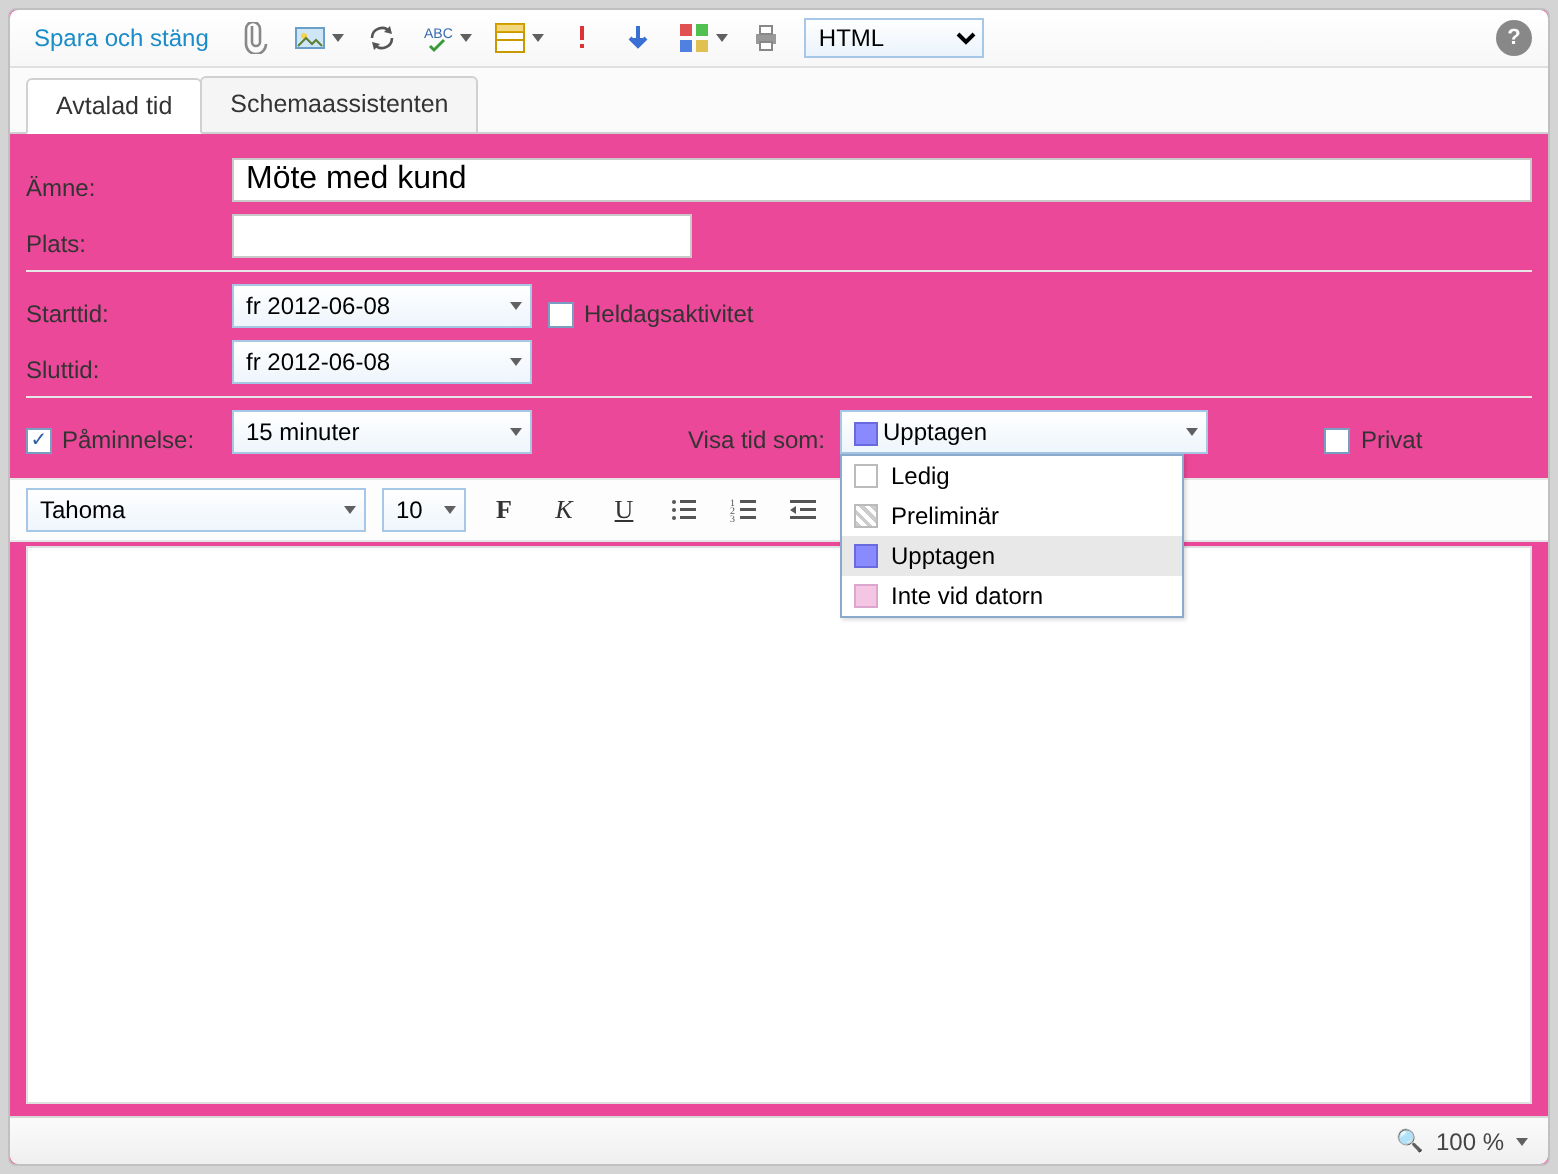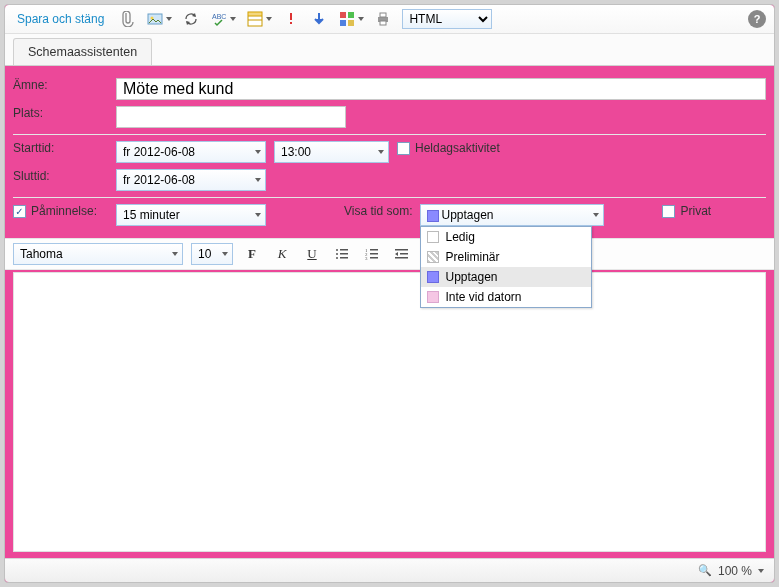--- a/index.html
+++ b/index.html
@@ -86,21 +86,21 @@
   .tab.active {
     background:#fff;
     border-bottom:1px solid #fff;
     position:relative;top:1px;
     font-weight:400;
   }
   
   .form-area {
     padding: 6px 8px;
   }
-  .row { display:flex; align-items:flex-start; margin:6px 0; gap:8px;}
+  .row { display:flex; align-items:flex-end; margin:6px 0; gap:8px;}
   .label { width:95px; color:#333; }
   .txt {
     border:1px solid #c8c8c8;
     height:22px;
     padding:2px 6px;
     font-size:16px;
     background:#fff;
   }
   .txt.subject { flex:1; }
   .txt.loc { width:230px; }
@@ -267,20 +267,21 @@
     </span>
 
     <select class="format-select">
       <option>HTML</option>
     </select>
 
     <span class="help-icon">?</span>
   </div>
 
   <div class="tabs">
+    <div class="tab active">Avtalad tid</div>
     <div class="tab">Schemaassistenten</div>
   </div>
 
   <div class="form-area">
 
     <div class="row">
       <div class="label">Ämne:</div>
       <input class="txt subject" value="Möte med kund" style="">
     </div>
 
@@ -288,24 +289,20 @@
       <div class="label">Plats:</div>
       <input class="txt loc" value="" style="">
     </div>
 
     <div class="hr"></div>
 
     <div class="row">
       <div class="label">Starttid:</div>
       <div class="combo date">
         <span>fr 2012-06-08</span>
-          <span class="caret"></span>
-      </div>
-      <div class="combo time">
-        <span>13:00</span>
           <span class="caret"></span>
       </div>
       <label class="chk">
         <span class="chkbox"></span>
         <span>Heldagsaktivitet</span>
       </label>
     </div>
 
     <div class="row">
       <div class="label">Sluttid:</div>

